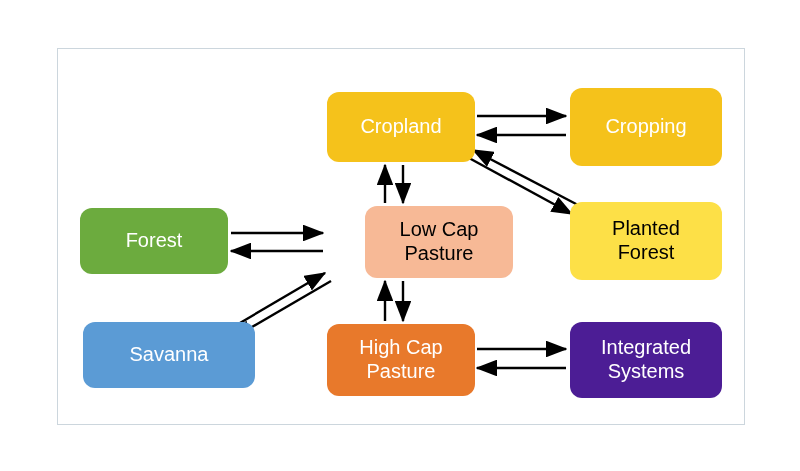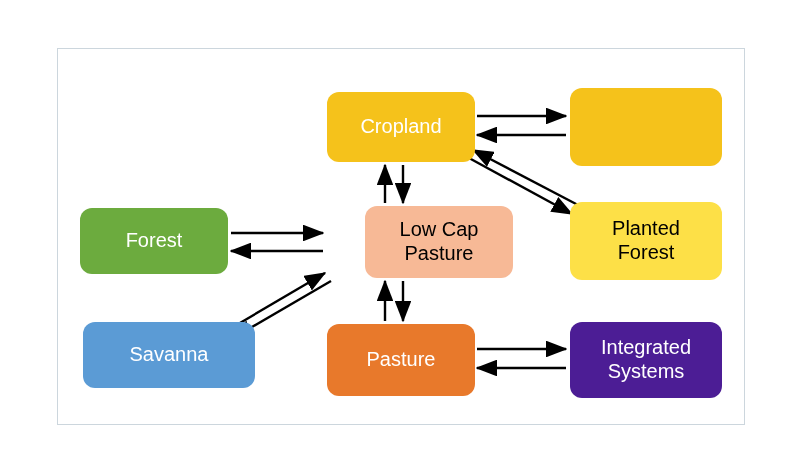--- a/index.html
+++ b/index.html
@@ -51,20 +51,21 @@
     </g>
   </svg>
 
   <div class="node" style="left: 327px; top: 92px; width: 148px; height: 70px; background: rgb(245, 194, 27); color: rgb(255, 255, 255);">
     <span>
         <span style="display:block">Cropland</span>
       </span>
   </div>
   <div class="node" style="left: 570px; top: 88px; width: 152px; height: 78px; background: rgb(245, 194, 27); color: rgb(255, 255, 255);">
     <span>
+        <span style="display:block">Cropping</span>
       </span>
   </div>
   <div class="node" style="left: 327px; top: 206px; width: 148px; height: 72px; background: rgb(247, 185, 150); color: rgb(0, 0, 0); margin-left: 38px;">
     <span>
         <span style="display:block">Low Cap</span>
         <span style="display:block">Pasture</span>
       </span>
   </div>
   <div class="node" style="left: 570px; top: 202px; width: 152px; height: 78px; background: #fde047; color: rgb(0, 0, 0);">
     <span>
@@ -77,20 +78,21 @@
         <span style="display:block">Forest</span>
       </span>
   </div>
   <div class="node" style="left: 83px; top: 322px; width: 172px; height: 66px; background: rgb(91, 155, 213); color: rgb(255, 255, 255);">
     <span>
         <span style="display:block">Savanna</span>
       </span>
   </div>
   <div class="node" style="left: 327px; top: 324px; width: 148px; height: 72px; background: rgb(232, 121, 43); color: rgb(255, 255, 255);">
     <span>
+        <span style="display:block">High Cap</span>
         <span style="display:block">Pasture</span>
       </span>
   </div>
   <div class="node" style="left: 570px; top: 322px; width: 152px; height: 76px; background: #4c1d95; color: rgb(255, 255, 255);">
     <span>
         <span style="display:block">Integrated</span>
         <span style="display:block">Systems</span>
       </span>
   </div>
 

